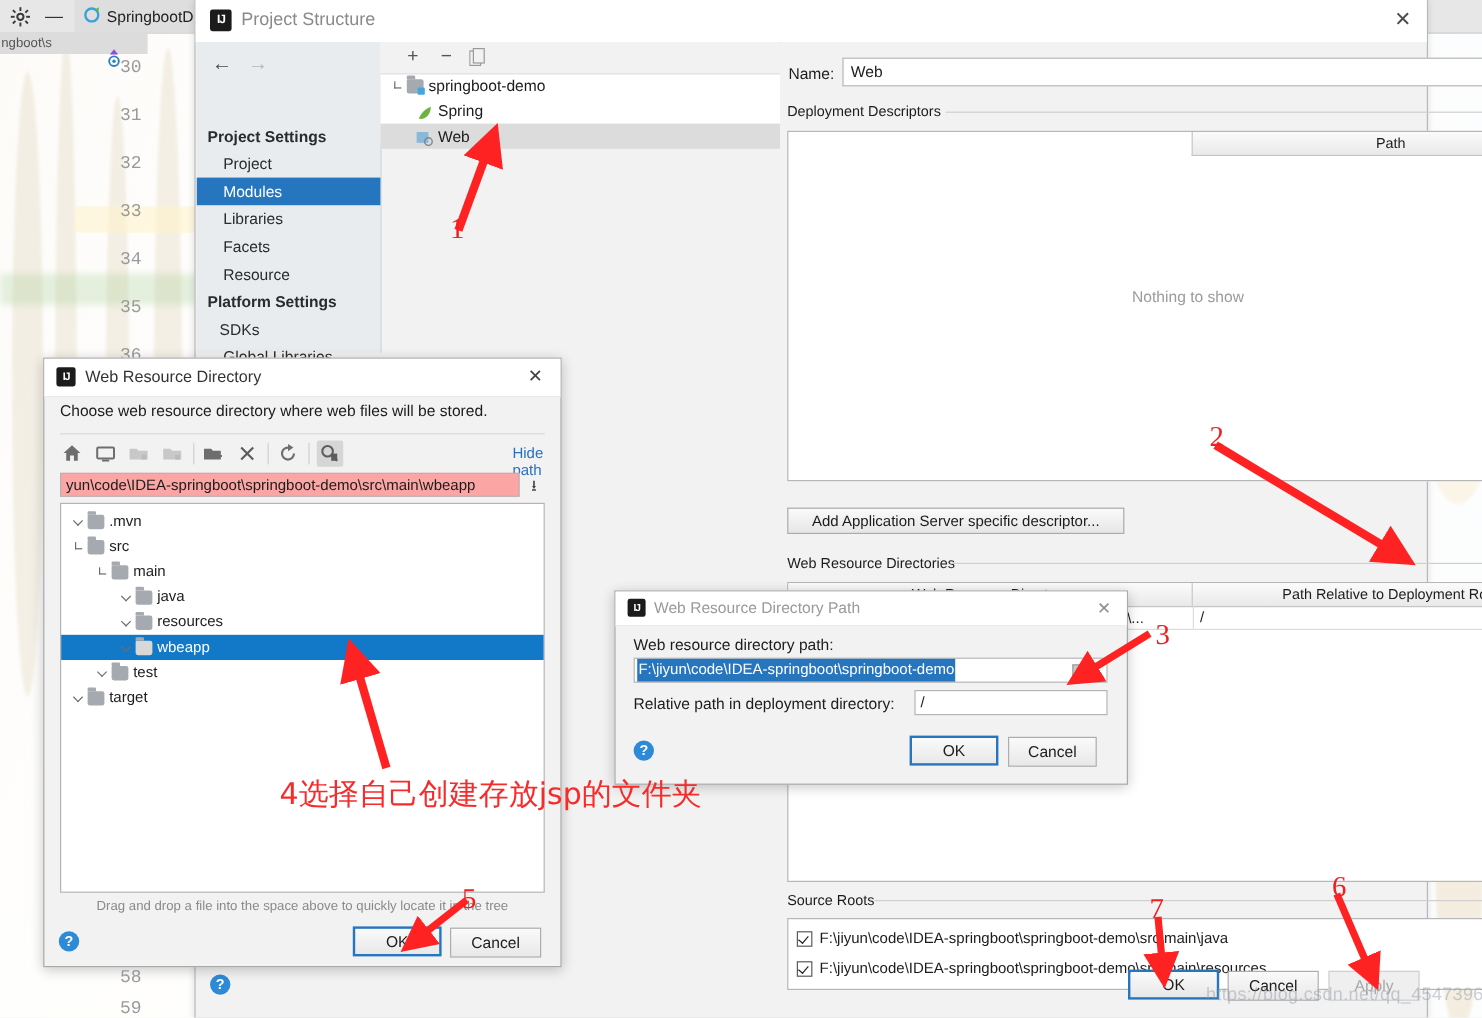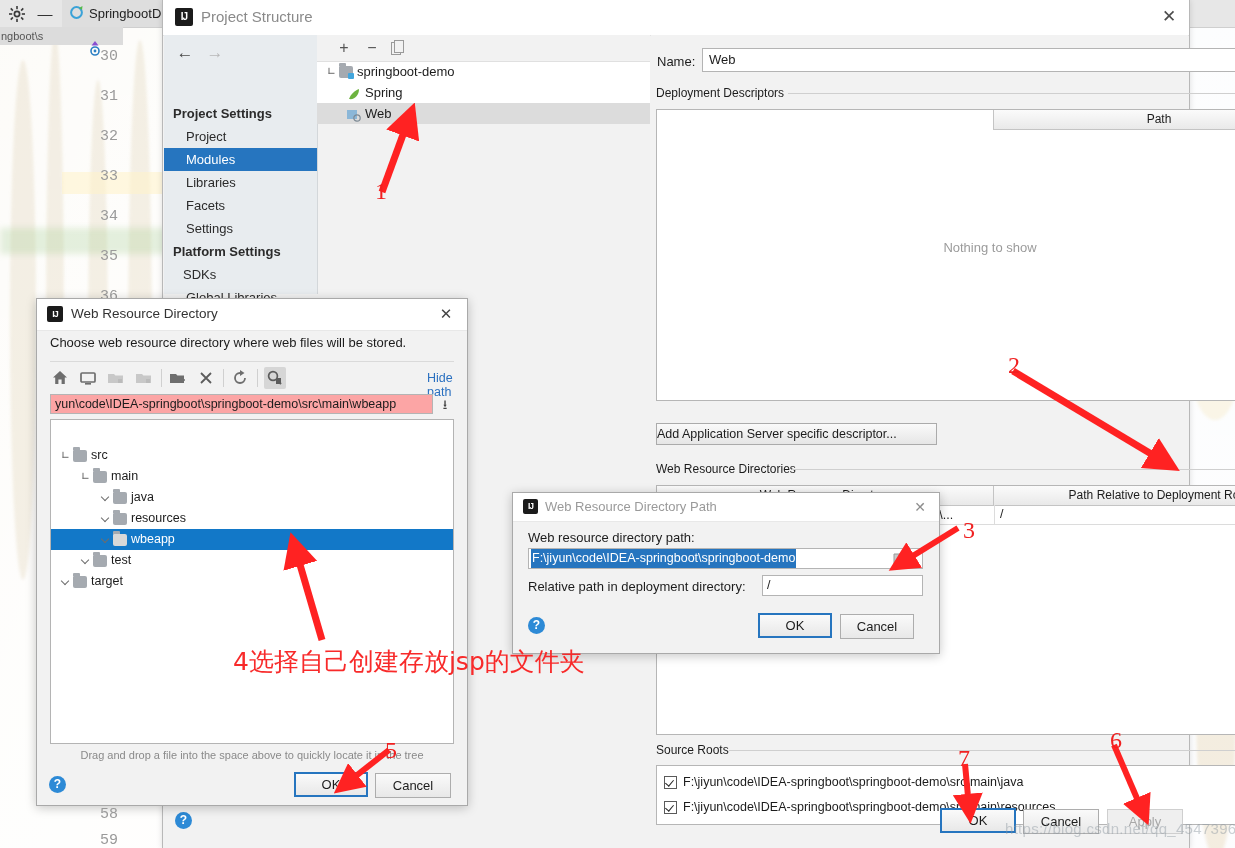--- a/index.html
+++ b/index.html
@@ -79,21 +79,21 @@
      padding:0 6px;font-size:13px;line-height:22px;color:#1c1c1c;}
   .sect-label{position:absolute;font-size:12px;color:#1c1c1c;background:#f2f2f2;padding-right:6px;}
   .sect-line{position:absolute;height:1px;background:#cfcfcf;}
 
   #dd-table{left:5px;top:74px;width:666px;height:292px;background:#fff;border:1px solid #b6b6b6;box-sizing:border-box;}
   .th{position:absolute;top:0;height:19px;line-height:19px;text-align:center;font-size:12px;color:#1c1c1c;
      background:linear-gradient(180deg,#fbfbfb,#e9e9e9);border-bottom:1px solid #c4c4c4;}
   #dd-nothing{left:0;top:130px;width:666px;text-align:center;color:#9b9b9b;font-size:13px;}
 
   #add-app-btn{left:5px;top:388px;width:281px;height:22px;background:linear-gradient(180deg,#fafafa,#e6e6e6);
-     border:1px solid #ababab;box-sizing:border-box;font-size:12.5px;line-height:20px;text-align:left;color:#1c1c1c;}
+     border:1px solid #ababab;box-sizing:border-box;font-size:12.5px;line-height:20px;text-align:center;color:#1c1c1c;}
 
   #wrd-table{left:5px;top:450px;width:666px;height:250px;background:#fff;border:1px solid #b6b6b6;box-sizing:border-box;}
   .wrd-row{position:absolute;left:0;top:19px;width:666px;height:19px;font-size:12.5px;color:#1c1c1c;
      display:flex;align-items:center;border-bottom:1px solid #dcdcdc;}
   .blue-dot{width:13px;height:13px;margin:0 3px 0 3px;background:#c9c9c9;border-radius:2px;position:relative;flex:0 0 13px;}
   .blue-dot:after{content:"";position:absolute;left:4px;top:4px;width:5px;height:5px;background:#2d9cdb;border-radius:50%;}
 
   #sr-table{left:5px;top:730px;width:681px;height:60px;background:#fff;border:1px solid #b6b6b6;box-sizing:border-box;}
   .sr-row{position:absolute;left:7px;height:20px;display:flex;align-items:center;gap:6px;font-size:12.5px;color:#1c1c1c;}
   .cbx{width:11px;height:11px;border:1px solid #5a5a5a;background:#fff;position:relative;flex:0 0 11px;}
@@ -234,21 +234,21 @@
   <div class="abs" id="ps-close">✕</div>
 
   <div class="abs" id="ps-nav">
     <div class="abs" id="nav-back">←</div>
     <div class="abs" id="nav-fwd">→</div>
     <div class="nav-head" style="top:71px;">Project Settings</div>
     <div class="nav-item" style="top:90px;">Project</div>
     <div class="nav-item sel" style="top:113px;">Modules</div>
     <div class="nav-item" style="top:136px;">Libraries</div>
     <div class="nav-item" style="top:159px;">Facets</div>
-    <div class="nav-item" style="top:182px;">Settings</div>
+    <div class="nav-item" style="top:182px;">Resource</div>
     <div class="nav-head" style="top:209px;">Platform Settings</div>
     <div class="nav-item" style="top:228px;padding-left:19px;">SDKs</div>
     <div class="nav-item" style="top:251px;">Global Libraries</div>
     <div class="abs" id="nav-sep"></div>
   </div>
 
   <div class="abs" id="mod-col">
     <div class="abs" id="mod-toolbar">
       <div class="abs" id="mt-plus">+</div>
       <div class="abs" id="mt-minus">−</div>
@@ -392,20 +392,25 @@
         <path d="M10.5 10.5 L15 15" stroke="#5c5c5c" stroke-width="1.9"></path>
         <rect x="10" y="9" width="5" height="6" fill="#5c5c5c"></rect>
       </svg>
   </div>
   <div class="abs" id="hide-path">Hide path</div>
 
   <div class="abs" id="path-input">yun\code\IDEA-springboot\springboot-demo\src\main\wbeapp</div>
   <div class="abs" id="path-dl">⭳</div>
 
   <div class="abs" id="tree-box">
+    <div class="ftrow" style="top:4px;padding-left:8px;">
+      <span class="chev"></span>
+      <span class="folder-ico"></span>
+      <span>.mvn</span>
+    </div>
     <div class="ftrow" style="top:25px;padding-left:8px;">
       <span class="chev" style="transform:rotate(45deg);"></span>
       <span class="folder-ico"></span>
       <span>src</span>
     </div>
     <div class="ftrow" style="top:46px;padding-left:28px;">
       <span class="chev" style="transform:rotate(45deg);"></span>
       <span class="folder-ico"></span>
       <span>main</span>
     </div>

